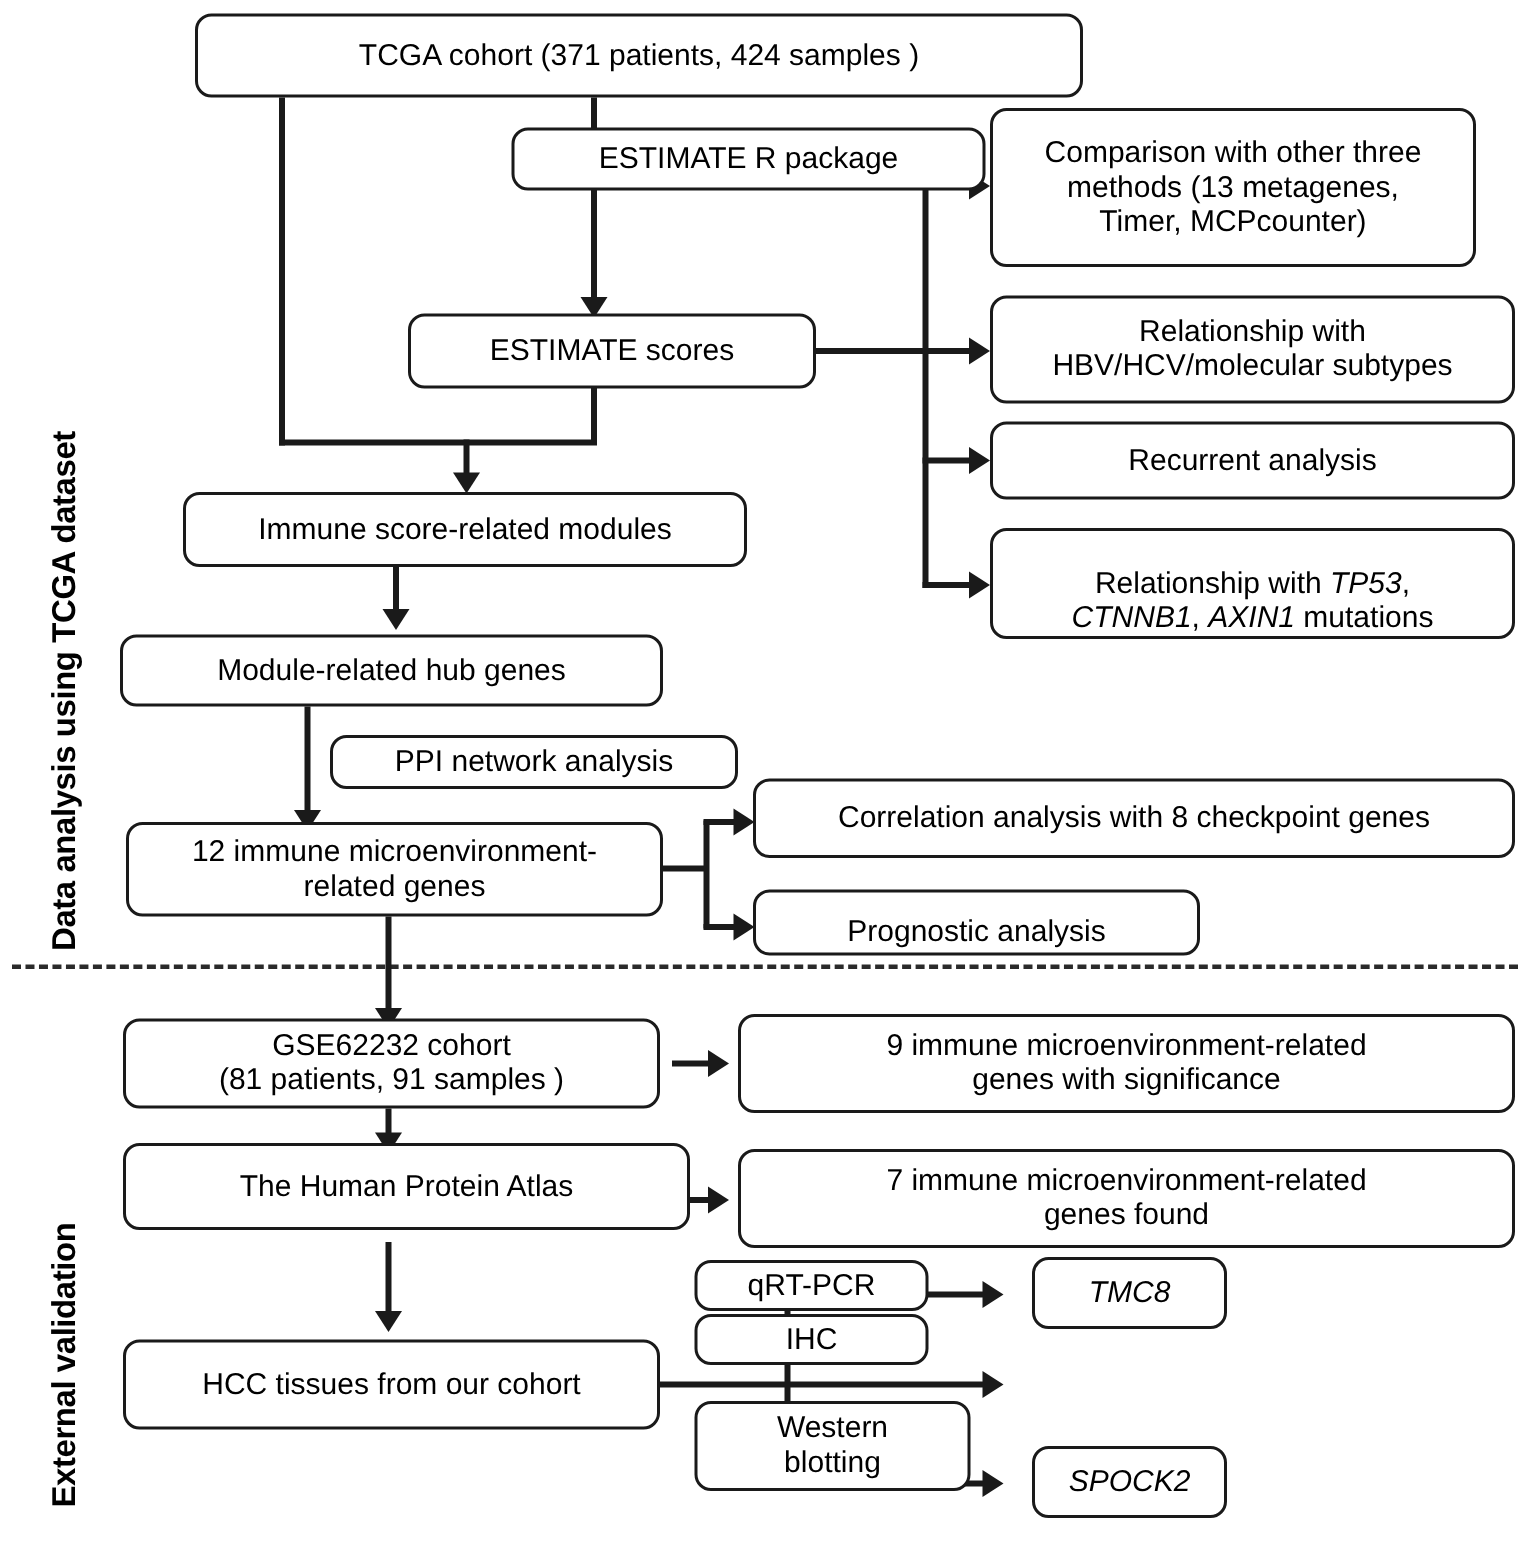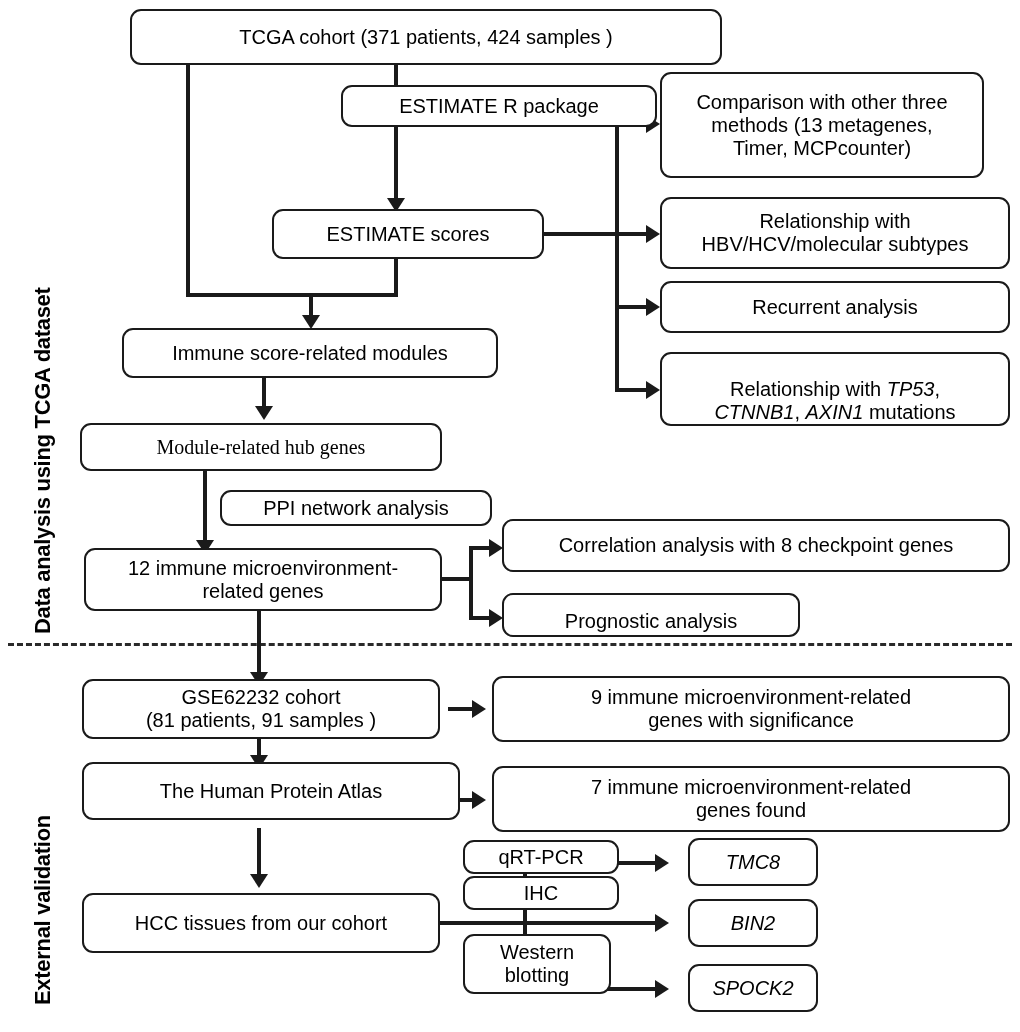--- a/index.html
+++ b/index.html
@@ -127,21 +127,21 @@
     </span>
   </div>
 
   <div class="box" style="left:122px;top:328px;width:376px;height:50px;">
     <span class="txt">Immune  score-related modules</span>
   </div>
 
   <div class="ln vl" style="left:262px;top:378px;height:30px;"></div>
   <div class="ar ar-down" style="left:255px;top:406px;"></div>
 
-  <div class="box" style="left:80px;top:423px;width:362px;height:48px;font-family:Liberation Serif, serif;">
+  <div class="box" style="left:80px;top:423px;width:362px;height:48px;">
     <span class="txt">Module-related hub genes</span>
   </div>
 
   <div class="ln vl" style="left:203px;top:471px;height:72px;"></div>
   <div class="ar ar-down" style="left:196px;top:540px;"></div>
 
   <div class="box" style="left:220px;top:490px;width:272px;height:36px;">
     <span class="txt">PPI network analysis</span>
   </div>
 
@@ -206,41 +206,38 @@
   </div>
 
   <div class="box" style="left:463px;top:840px;width:156px;height:34px;">
     <span class="txt">qRT-PCR</span>
   </div>
 
   <div class="box" style="left:463px;top:876px;width:156px;height:34px;">
     <span class="txt">IHC</span>
   </div>
 
-  <div class="box" style="left:463px;top:934px;width:148px;height:60px;">
+  <div class="box" style="left:463px;top:934px;width:184px;height:60px;">
     <span class="txt">Western
 blotting</span>
   </div>
 
   <div class="ln hl" style="left:440px;top:921px;width:218px;"></div>
   <div class="ln vl" style="left:523px;top:862px;height:128px;"></div>
 
   <div class="ln hl" style="left:523px;top:861px;width:134px;"></div>
   <div class="ar ar-right" style="left:655px;top:854px;"></div>
 
   <div class="ar ar-right" style="left:655px;top:914px;"></div>
 
   <div class="ln hl" style="left:523px;top:987px;width:134px;"></div>
   <div class="ar ar-right" style="left:655px;top:980px;"></div>
 
   <div class="box" style="left:688px;top:838px;width:130px;height:48px;">
     <span class="txt ital">TMC8</span>
   </div>
 
-  <div class="box" style="left:688px;top:899px;width:130px;height:48px;">
-    <span class="txt ital">BIN2</span>
-  </div>
 
   <div class="box" style="left:688px;top:964px;width:130px;height:48px;">
     <span class="txt ital">SPOCK2</span>
   </div>
 
 </div>
 
 </body></html>

